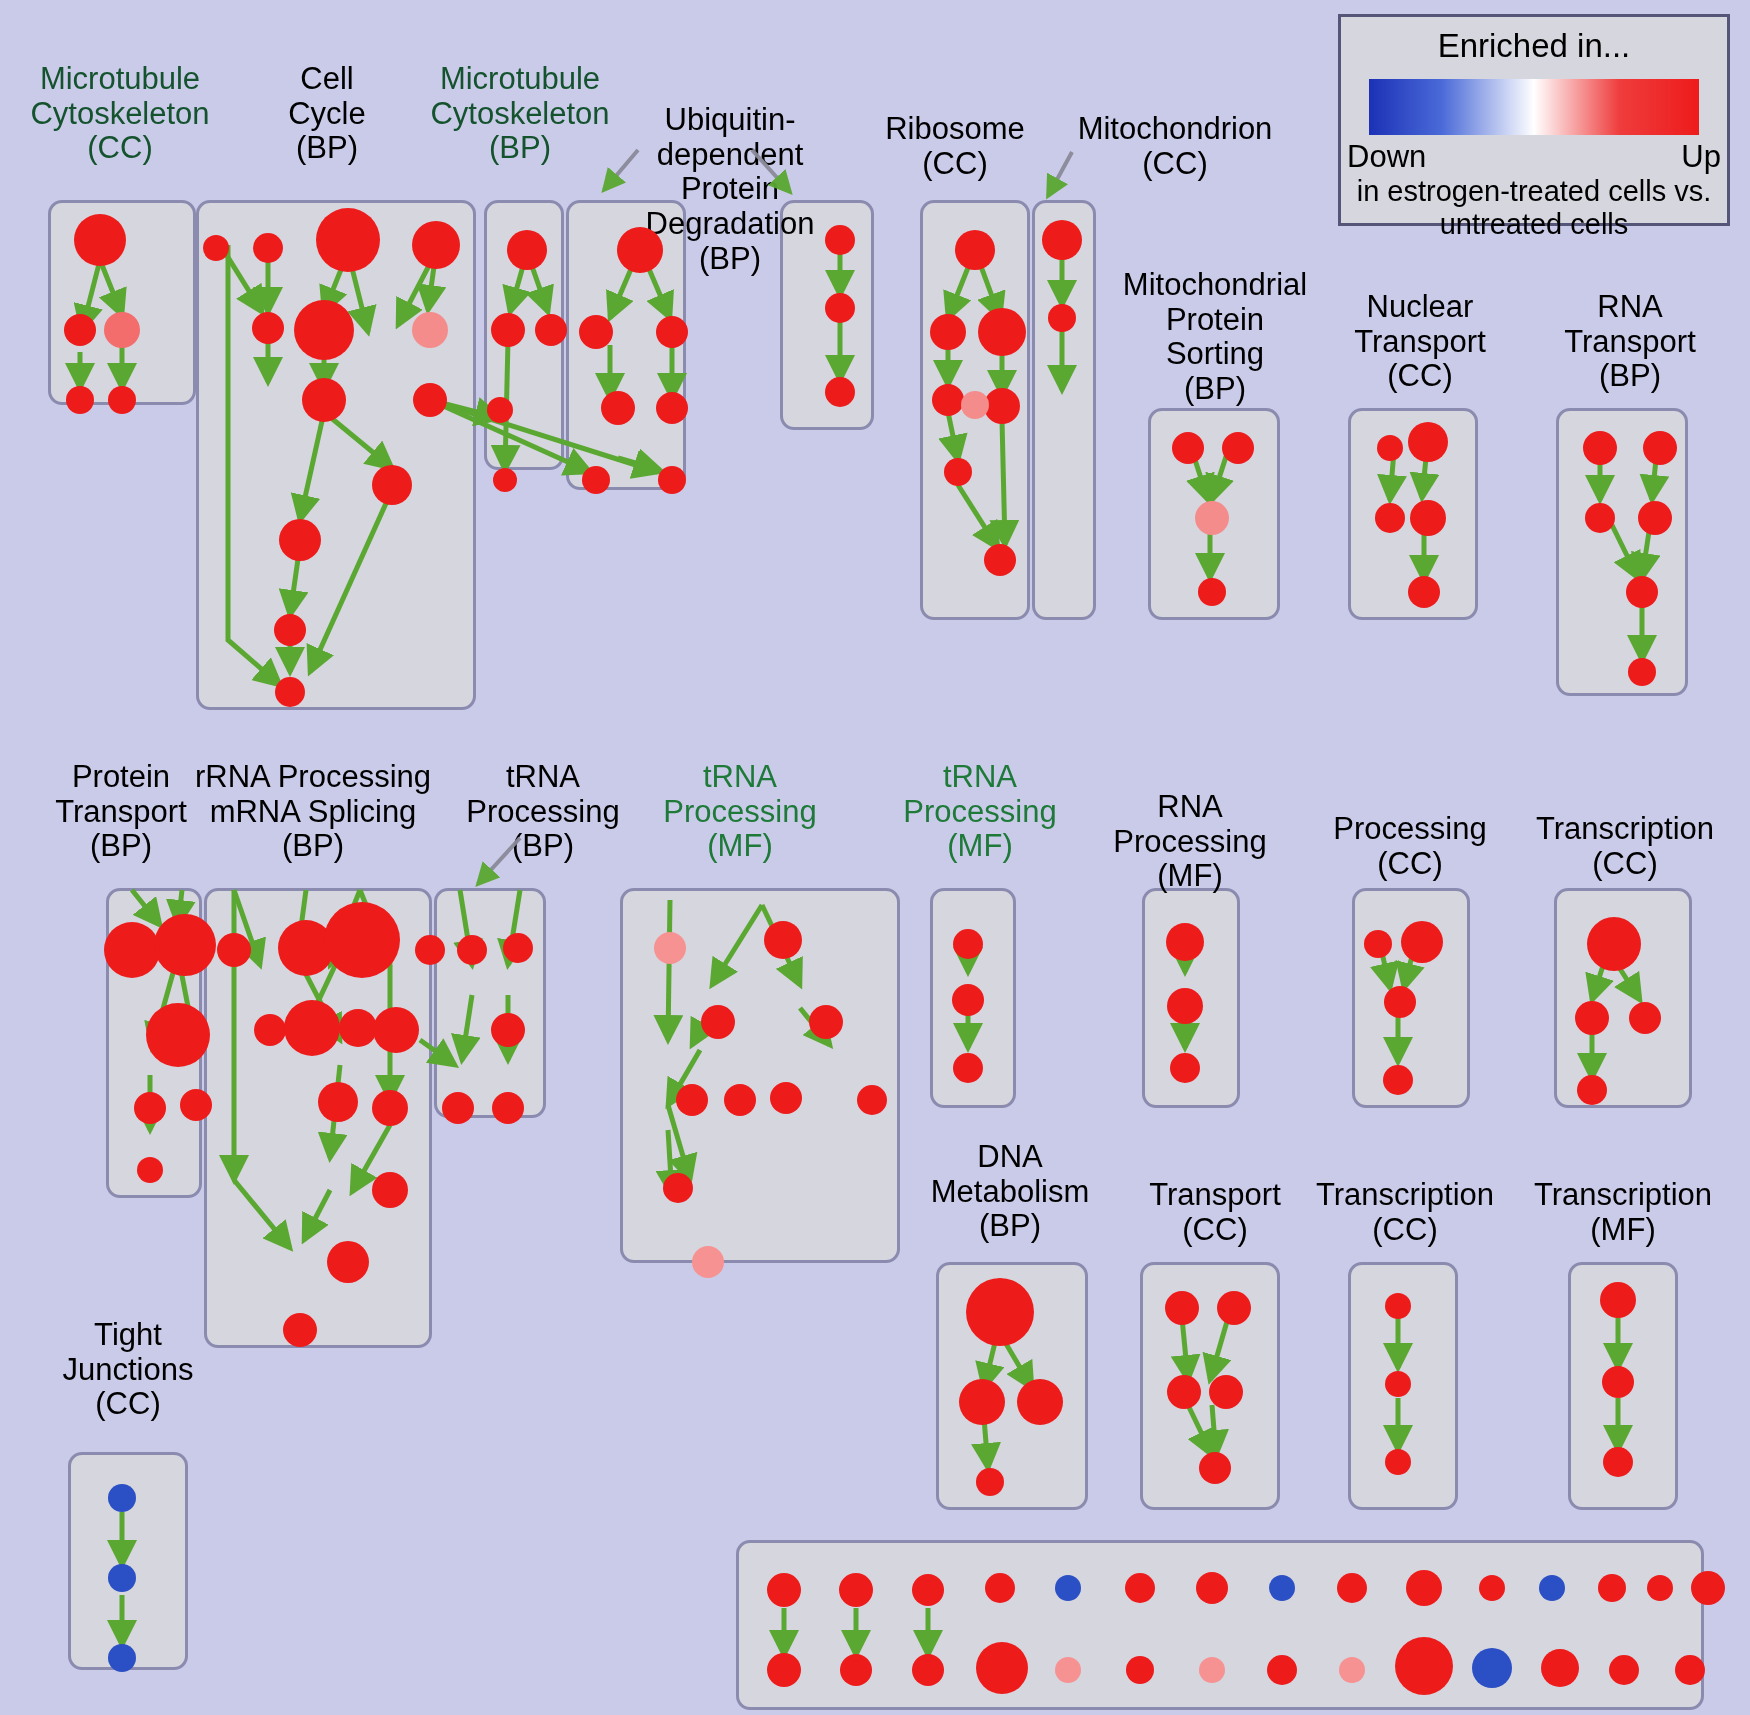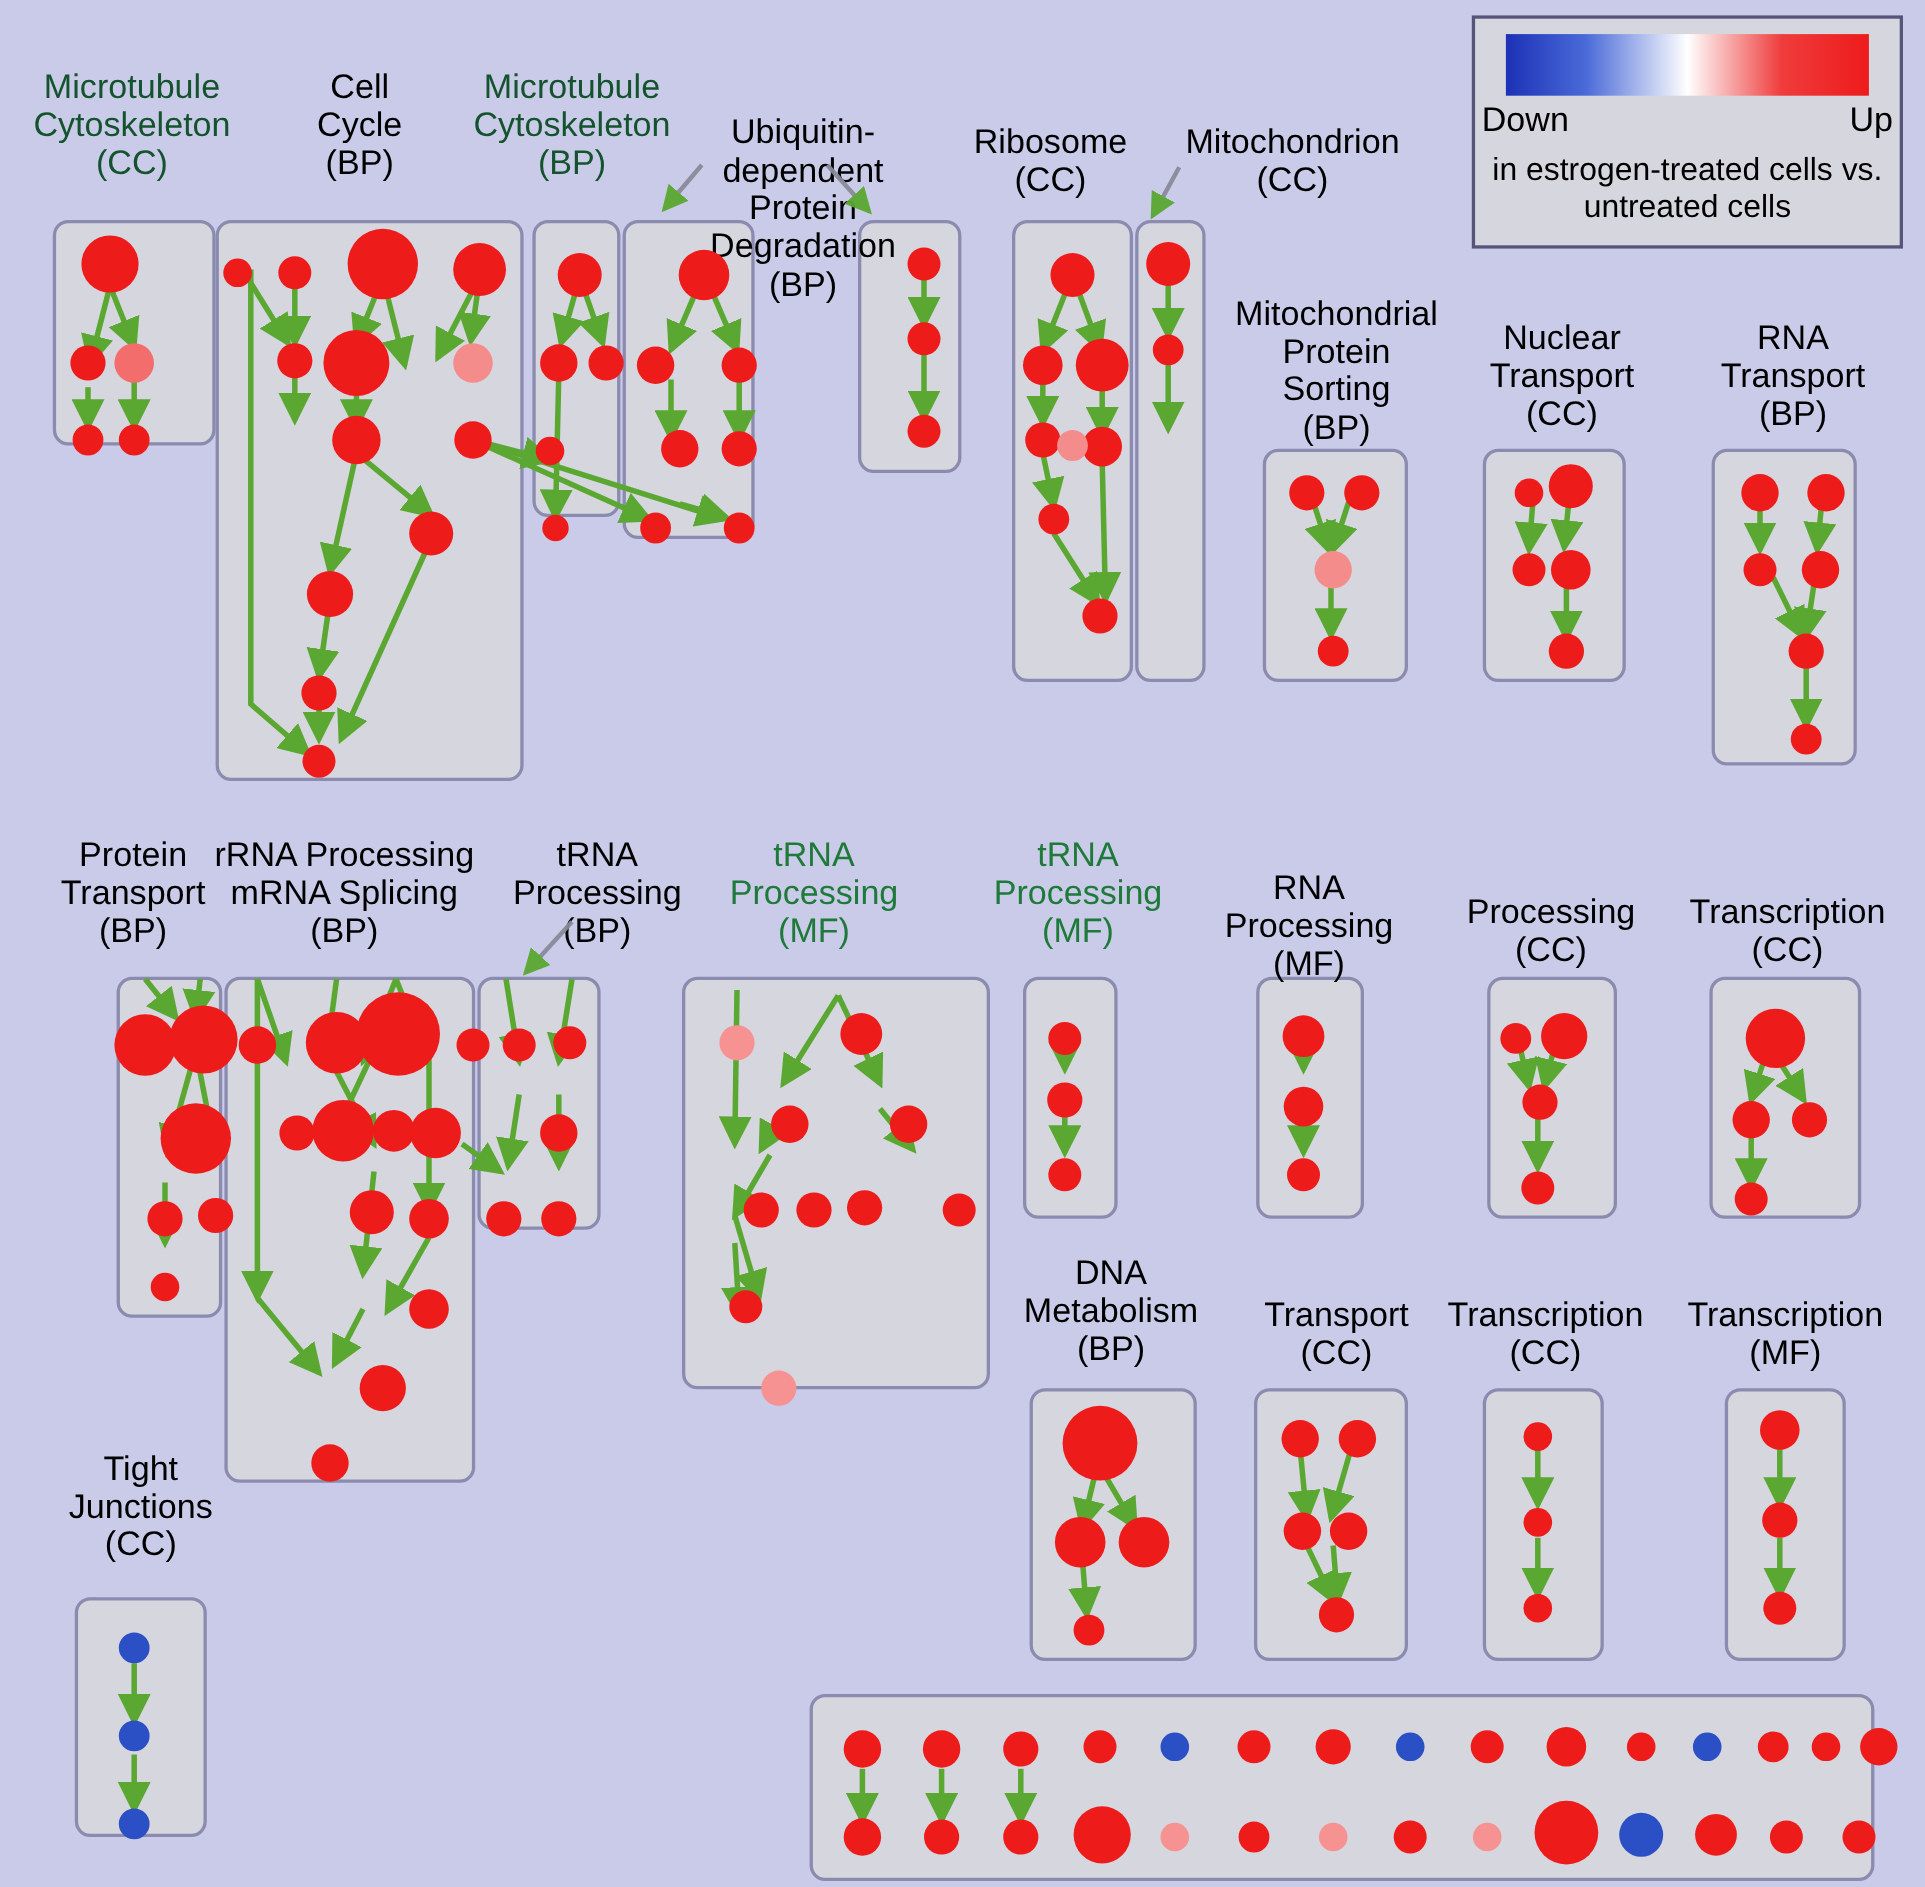--- a/index.html
+++ b/index.html
@@ -37,36 +37,37 @@
     text-align:center;
     color:#000;
   }
   .legend .title{font-size:33px;margin-top:10px;}
   .legendbar{
     margin:14px auto 4px auto;
     width:330px;height:56px;
     background:linear-gradient(to right,#1c31b6 0%,#4a6ad8 22%,#ffffff 50%,#ef3c3c 76%,#ee1b1b 100%);
   }
   .legend .ends{display:flex;justify-content:space-between;padding:0 6px;font-size:31px;}
-  .legend .sub{font-size:29px;line-height:1.15;margin-top:12px;}
+  .legend .sub{font-size:29px;line-height:1.15;margin-top:0;}
   .bigtext{
     position:absolute;
     font-size:31px;
     line-height:1.35;
     color:#000;
     white-space:pre-line;
   }
   svg.net{position:absolute;left:0;top:0;width:1750px;height:1715px;pointer-events:none;}
 </style>
 </head>
 <body>
 
 <div id="canvas">
 
   <div class="legend" style="left:1338px;top:14px;width:392px;height:212px;">
+    <div class="title">Enriched in...</div>
     <div class="legendbar"></div>
     <div class="ends">
       <span>Down</span>
       <span>Up</span>
     </div>
     <div class="sub">in estrogen-treated cells
 vs. untreated cells</div>
   </div>
 
   <div class="box" style="left:48px;top:200px;width:148px;height:205px;"></div>

